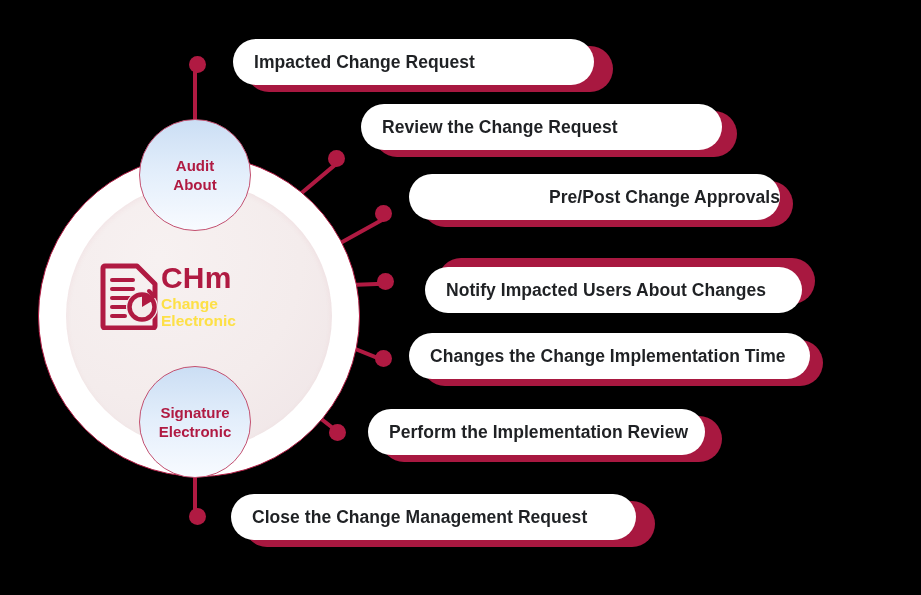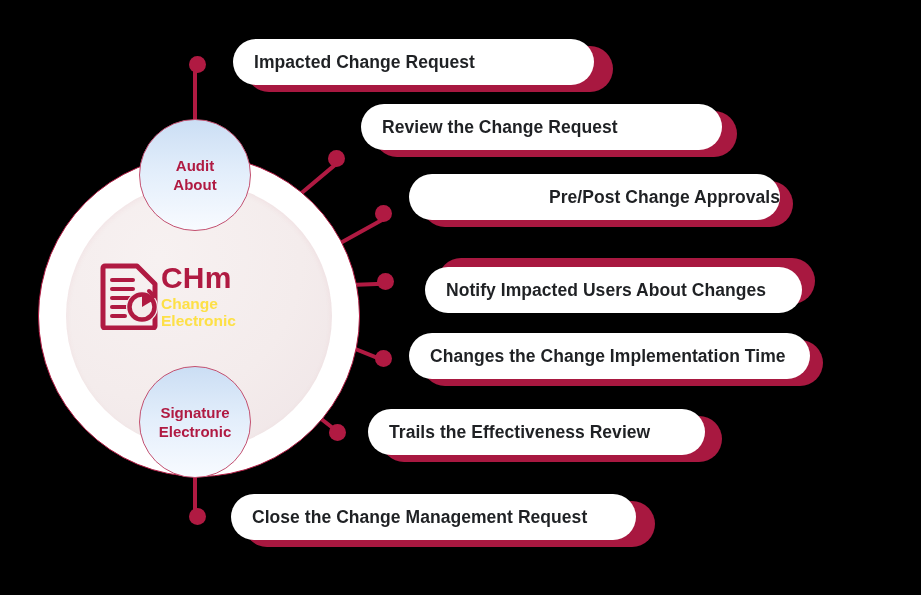--- a/index.html
+++ b/index.html
@@ -230,21 +230,21 @@
   <div class="pill" style="left:409px; top:333px;">
     <div class="pill-shadow" style="left:13px; top:7px; width:401px;"></div>
     <div class="pill-face" style="left:0; top:0; width:401px; padding-left:21px;">
       <span class="pill-label">Changes the Change Implementation Time</span>
     </div>
   </div>
 
   <div class="pill" style="left:368px; top:409px;">
     <div class="pill-shadow" style="left:13px; top:7px; width:341px;"></div>
     <div class="pill-face" style="left:0; top:0; width:337px; padding-left:21px;">
-      <span class="pill-label">Trails the Effectiveness Review</span>
+      <span class="pill-label">Perform the Implementation Review</span>
     </div>
   </div>
 
   <div class="pill" style="left:231px; top:494px;">
     <div class="pill-shadow" style="left:13px; top:7px; width:411px;"></div>
     <div class="pill-face" style="left:0; top:0; width:405px; padding-left:21px;">
       <span class="pill-label">Close the Change Management Request</span>
     </div>
   </div>
 

